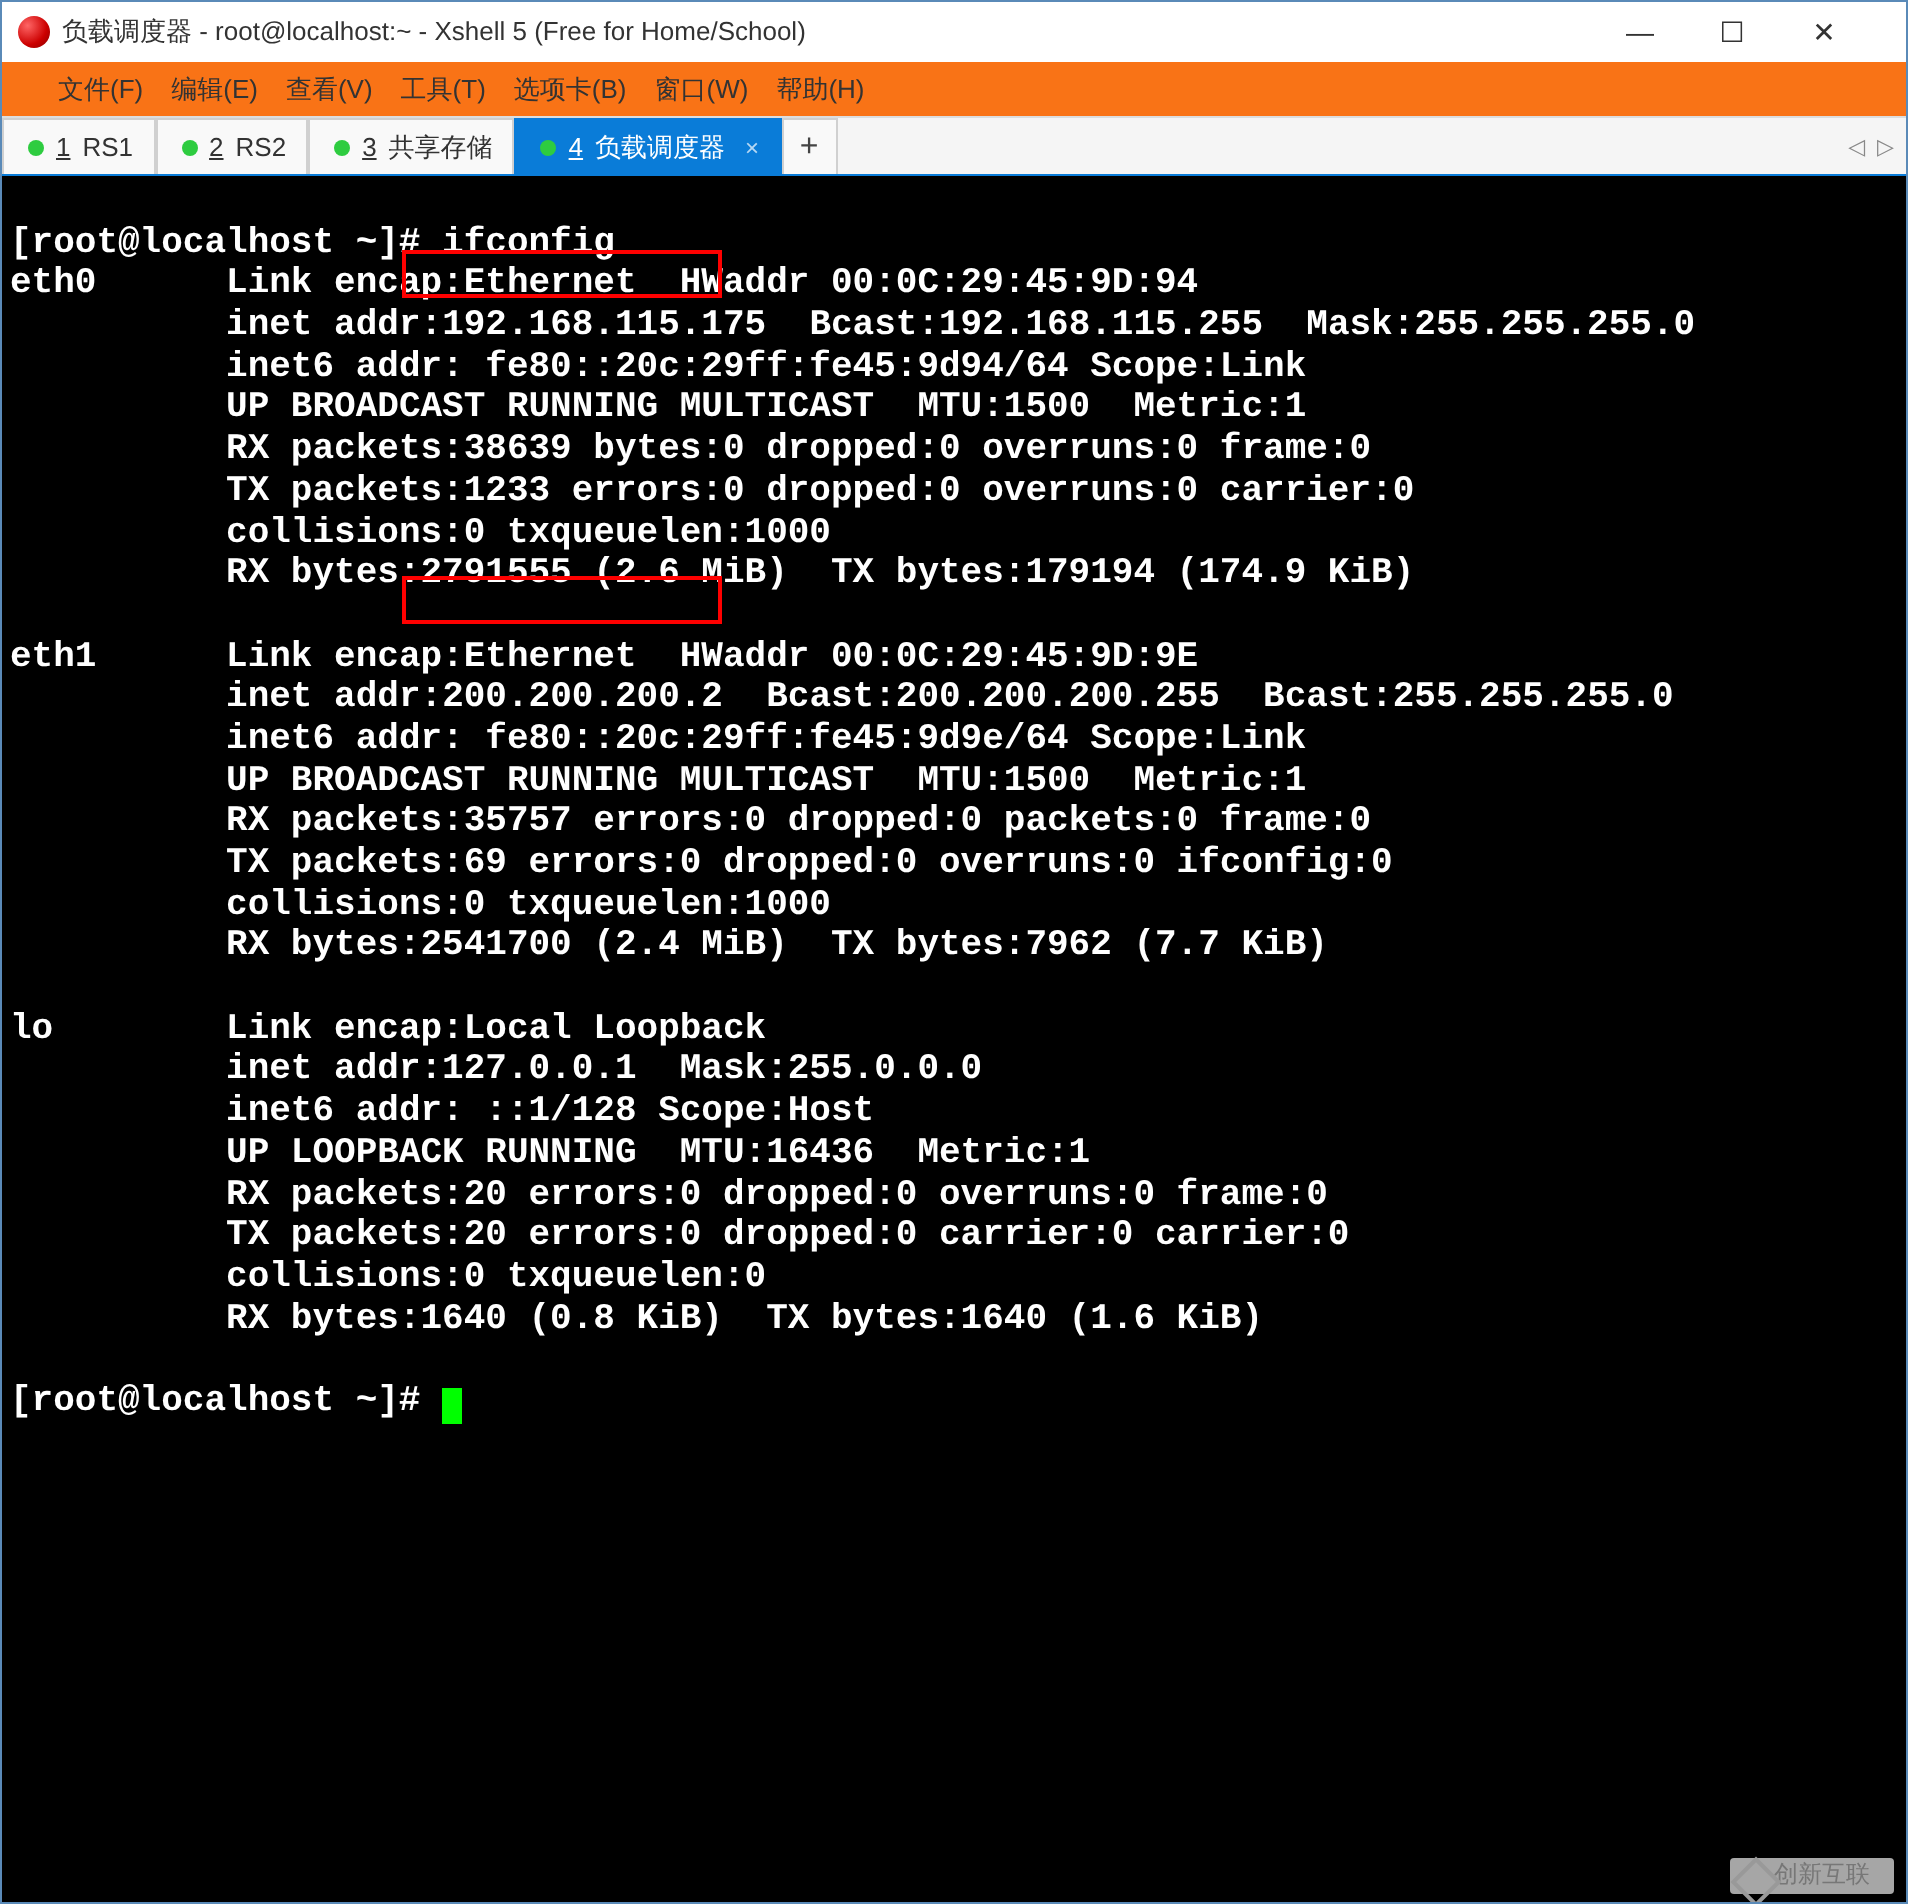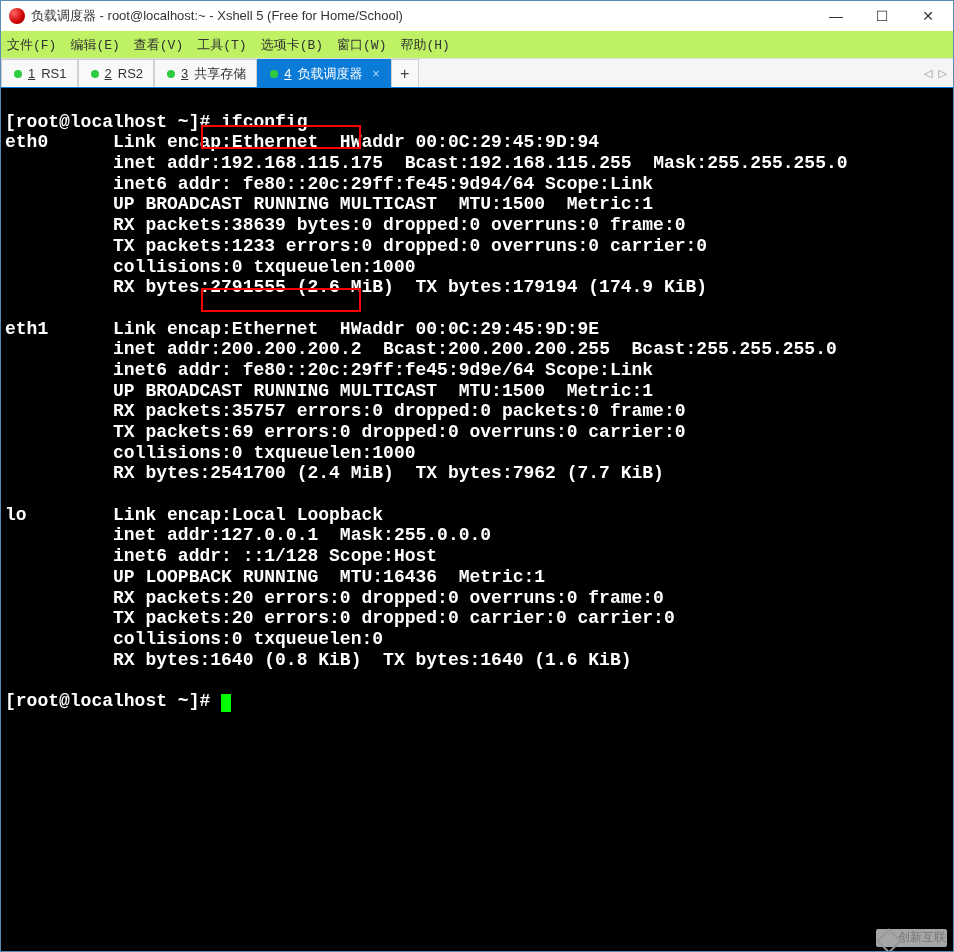--- a/index.html
+++ b/index.html
@@ -12,47 +12,46 @@
   color: #000;
   border: 1px solid #5a8ab8;
   position: relative;
   overflow: hidden;
 }
 .titlebar {
   height: 30px;
   background: #fff;
   display: flex;
   align-items: center;
-  padding: 0 2px 0 8px;
+  padding: 0 18px 0 8px;
 }
 .titlebar .appicon {
   width: 16px; height: 16px;
   margin-right: 6px;
   background: radial-gradient(circle at 30% 30%, #f66, #c00 60%, #800);
   border-radius: 50%;
 }
 .titlebar .title { flex: 1; color: #333; font-size: 13px; }
 .titlebar .winbtns { display: flex; }
 .titlebar .winbtn {
   width: 46px; height: 28px;
   display: flex; align-items: center; justify-content: center;
   color: #333; font-size: 14px;
 }
 
 .menubar {
   height: 28px;
-  background: #bef264;
+  background: #f97316;
   border-bottom: 1px solid #ddd;
   display: flex;
   align-items: center;
-  padding-left: 6px;
+  padding-left: 28px;
   gap: 14px;
   font-size: 13px;
   color: #333;
-  font-family: Liberation Mono, monospace;
 }
 .menubar span { cursor: default; }
 
 .tabbar {
   height: 29px;
   background: #f5f5f5;
   display: flex;
   align-items: stretch;
   border-bottom: 1px solid #0a7cd8;
   position: relative;
@@ -109,21 +108,21 @@
 }
 .cursor {
   display:inline-block; width: 10px; height: 18px; background:#00ff00; vertical-align:bottom;
 }
 .watermark {
   position: absolute;
   right: 6px; bottom: 6px;
   background: rgba(255,255,255,0.65);
   color: #777;
   font-size: 12px;
-  padding: 2px 1px 2px 22px;
+  padding: 2px 12px 2px 22px;
   font-family: "Segoe UI", sans-serif;
   border-radius: 2px;
 }
 .watermark::before {
   content: "";
   position:absolute; left:4px; top:3px; width:14px; height:14px;
   border:2px solid #999; transform: rotate(45deg);
 }
 </style>
 </head>
@@ -189,21 +188,21 @@
 <span class="line">          <span>RX packets:38639 bytes:0 dropped:0 overruns:0 frame:0</span></span>
 <span class="line">          <span>TX packets:1233 errors:0 dropped:0 overruns:0 carrier:0</span></span>
 <span class="line">          <span>collisions:0 txqueuelen:1000</span></span>
 <span class="line">          <span>RX bytes:2791555 (2.6 MiB)  TX bytes:179194 (174.9 KiB)</span></span>
 <span class="line"> </span>
 <span class="line"><span>eth1</span>      <span>Link encap:Ethernet  HWaddr 00:0C:29:45:9D:9E</span></span>
 <span class="line">          <span>inet addr:</span><span>200.200.200.2</span><span>  Bcast:200.200.200.255  Bcast:255.255.255.0</span></span>
 <span class="line">          <span>inet6 addr: fe80::20c:29ff:fe45:9d9e/64 Scope:Link</span></span>
 <span class="line">          <span>UP BROADCAST RUNNING MULTICAST  MTU:1500  Metric:1</span></span>
 <span class="line">          <span>RX packets:35757 errors:0 dropped:0 packets:0 frame:0</span></span>
-<span class="line">          <span>TX packets:69 errors:0 dropped:0 overruns:0 carrier:0</span></span>
+<span class="line">          <span>TX packets:69 errors:0 dropped:0 overruns:0 ifconfig:0</span></span>
 <span class="line">          <span>collisions:0 txqueuelen:1000</span></span>
 <span class="line">          <span>RX bytes:2541700 (2.4 MiB)  TX bytes:7962 (7.7 KiB)</span></span>
 <span class="line"> </span>
 <span class="line"><span>lo</span>        <span>Link encap:Local Loopback</span></span>
 <span class="line">          <span>inet addr:127.0.0.1  Mask:255.0.0.0</span></span>
 <span class="line">          <span>inet6 addr: ::1/128 Scope:Host</span></span>
 <span class="line">          <span>UP LOOPBACK RUNNING  MTU:16436  Metric:1</span></span>
 <span class="line">          <span>RX packets:20 errors:0 dropped:0 overruns:0 frame:0</span></span>
 <span class="line">          <span>TX packets:20 errors:0 dropped:0 carrier:0 carrier:0</span></span>
 <span class="line">          <span>collisions:0 txqueuelen:0</span></span>

